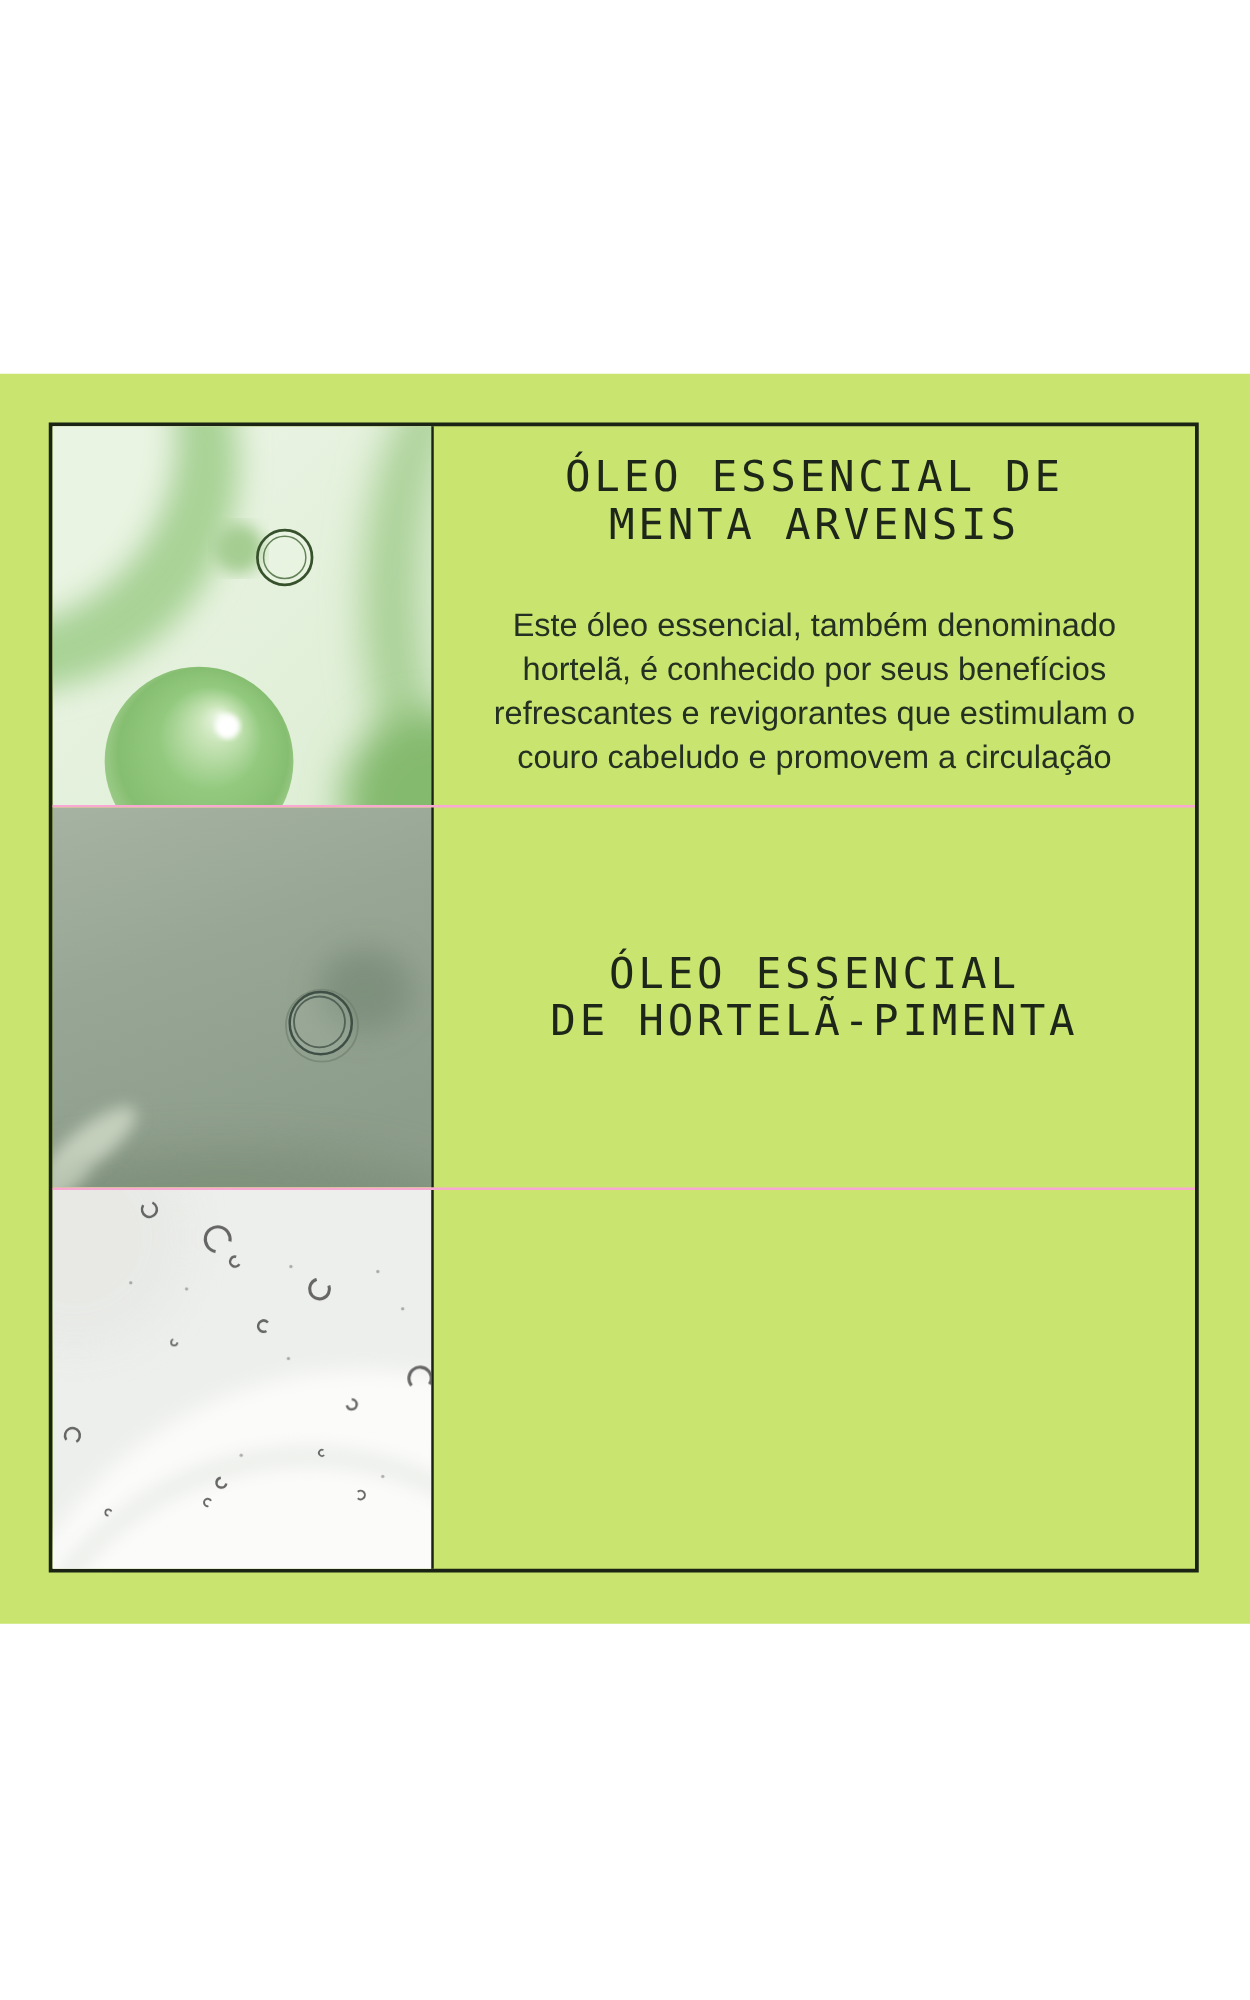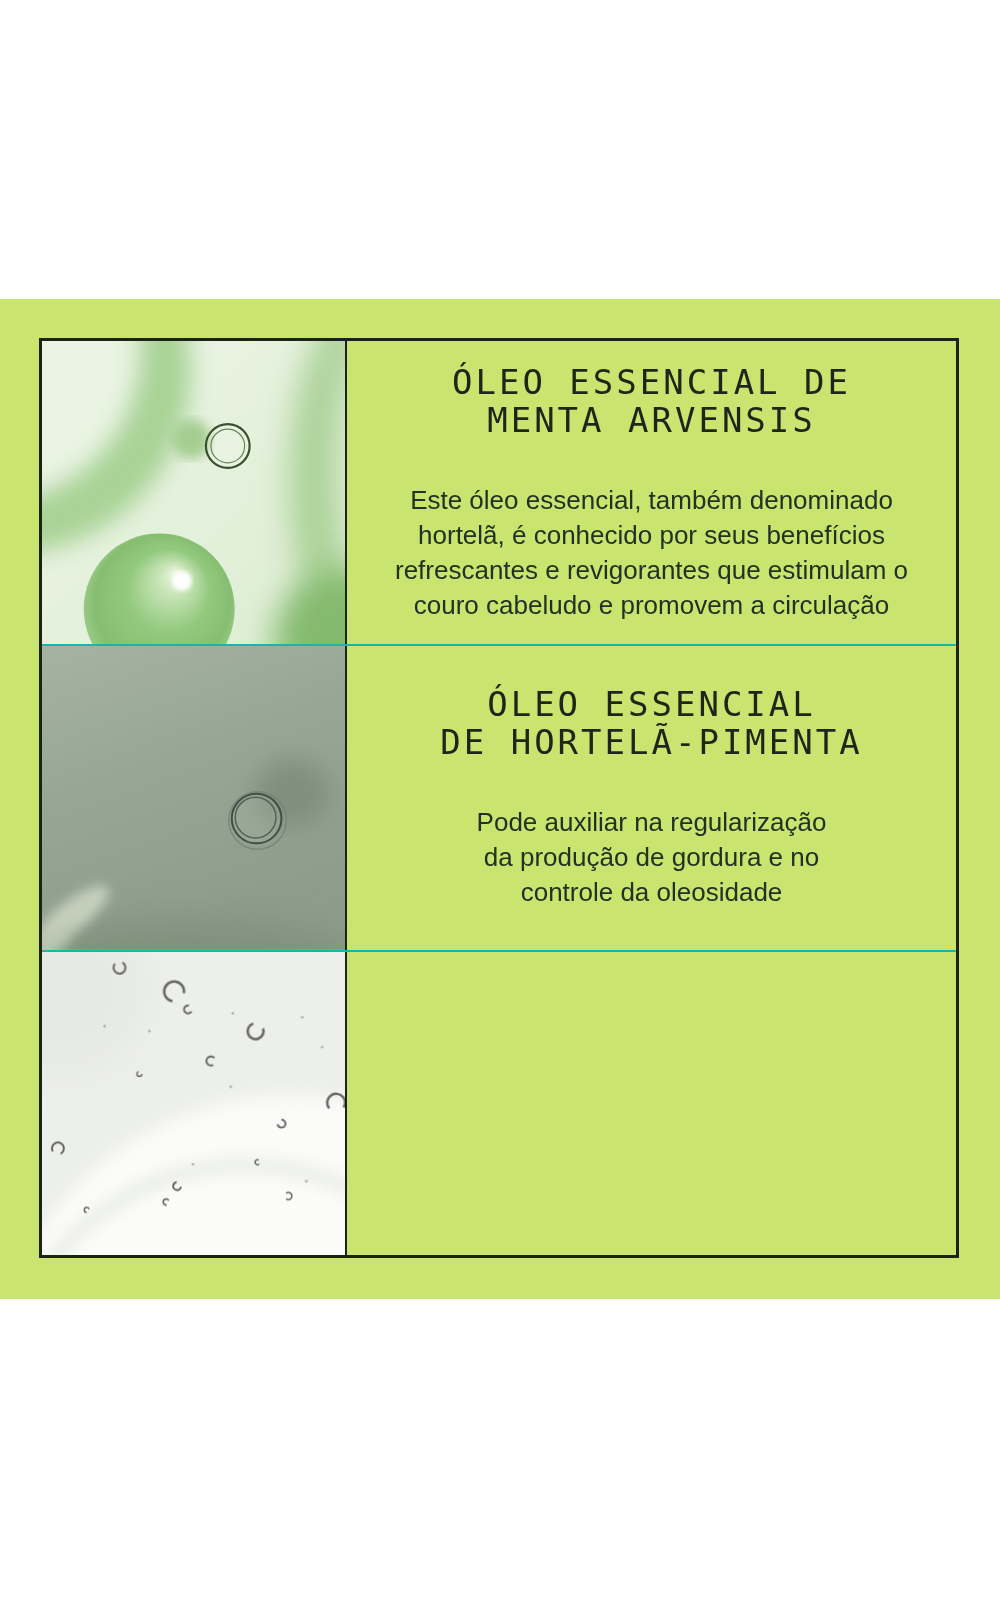--- a/index.html
+++ b/index.html
@@ -2,21 +2,21 @@
 <html><head>
 <meta charset="utf-8">
 <style>
   html,body{margin:0;padding:0;}
   body{background:#ffffff;font-family:"Liberation Sans",sans-serif;}
   .canvas{position:relative;width:1000px;height:1600px;background:#ffffff;overflow:hidden;}
   .band{position:absolute;left:0;top:299px;width:1000px;height:1000px;background:#c9e46f;}
   .grid{position:absolute;left:39px;top:338px;width:920px;height:920px;
         border:3px solid #1a2314;box-sizing:border-box;display:flex;flex-direction:column;}
   .row{flex:1;display:flex;min-height:0;box-sizing:border-box;}
-  .row + .row{border-top:2px solid #14b8a6;}
+  .row + .row{border-top:2px solid #f9a8d4;}
   .cell-img{width:305px;flex:0 0 305px;border-right:2px solid #1a2314;box-sizing:border-box;overflow:hidden;}
   .cell-img svg{display:block;width:100%;height:100%;}
   .cell-txt{flex:1;display:flex;flex-direction:column;align-items:center;justify-content:center;
             gap:12px;padding:0 18px;box-sizing:border-box;text-align:center;}
   .ing-title{font-family:"DejaVu Sans Mono",monospace;font-size:34px;line-height:38px;
              letter-spacing:3px;color:#1d2618;white-space:pre-line;}
   .ing-body{font-family:"Liberation Sans",sans-serif;font-size:26px;line-height:35px;
             color:#243122;white-space:pre-line;margin-top:32px;}
 </style>
 </head>
@@ -111,23 +111,20 @@
           <g>
             <circle cx="217" cy="176" r="29" fill="none" stroke="#70806f" stroke-width="1.5" opacity="0.7"></circle>
             <circle cx="216" cy="174" r="25" fill="#b6c3b3" fill-opacity="0.2" stroke="#3f4f45" stroke-width="2"></circle>
             <circle cx="215" cy="173" r="20.5" fill="none" stroke="#526256" stroke-width="1.5"></circle>
           </g>
         </svg>
       </div>
       <div class="cell-txt">
         <div class="ing-title">ÓLEO ESSENCIAL
 DE HORTELÃ-PIMENTA</div>
-        <div class="ing-body">Pode auxiliar na regularização
-da produção de gordura e no
-controle da oleosidade</div>
       </div>
     </div>
 
     <div class="row">
       <div class="cell-img">
         <svg viewBox="0 0 305 306" preserveAspectRatio="xMidYMid slice">
           <defs>
             <filter id="wb8" x="-60%" y="-60%" width="220%" height="220%">
                 <feGaussianBlur stdDeviation="8"></feGaussianBlur>
               </filter>

